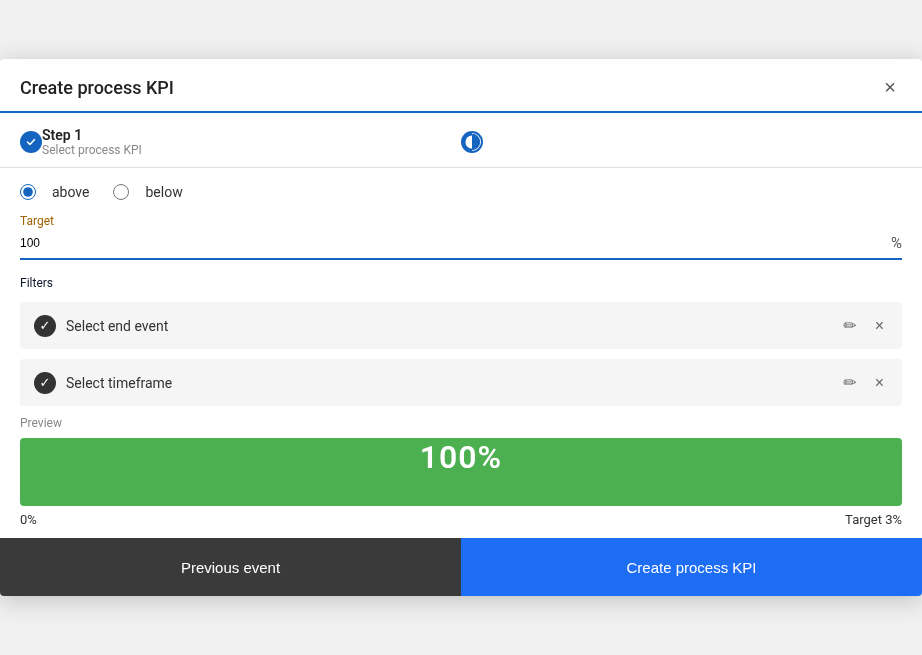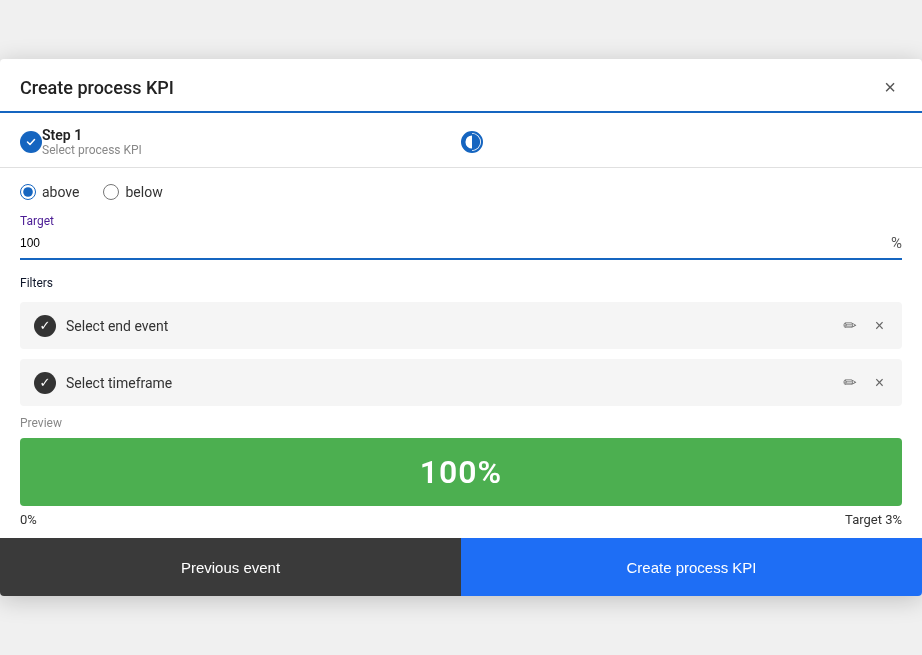--- a/index.html
+++ b/index.html
@@ -92,33 +92,33 @@
       padding: 16px 20px;
     }
     .radio-group {
       display: flex;
       gap: 24px;
       margin-bottom: 14px;
     }
     .radio-label {
       display: flex;
       align-items: flex-start;
-      gap: 6px;
+      gap: 16px;
       font-size: 14px;
       color: #333;
       cursor: pointer;
     }
     .radio-label input[type="radio"] {
       accent-color: #1565c0;
       width: 16px;
       height: 16px;
     }
     .field-label {
       font-size: 12px;
-      color: #4c1d95;
+      color: #a16207;
       margin-bottom: 4px;
     }
     .target-row {
       display: flex;
       align-items: center;
       border-bottom: 2px solid #1565c0;
       margin-bottom: 16px;
       padding-bottom: 4px;
     }
     .target-input {
@@ -187,21 +187,21 @@
     .preview-label {
       font-size: 12px;
       color: #888;
       margin-bottom: 8px;
     }
     .progress-bar-container {
       background: #4caf50;
       border-radius: 4px;
       height: 68px;
       display: flex;
-      align-items: center;
+      align-items: flex-start;
       justify-content: center;
       margin-bottom: 6px;
     }
     .progress-value {
       color: #fff;
       font-size: 32px;
       font-weight: 600;
       letter-spacing: 1px;
     }
     .progress-meta {

